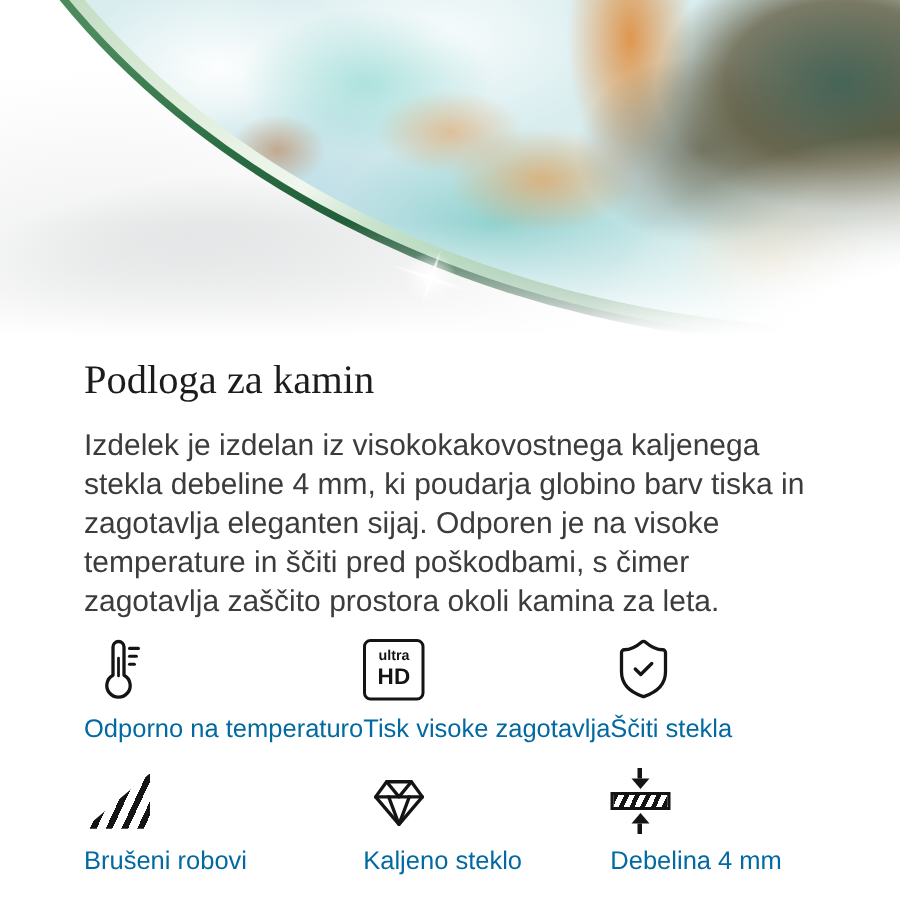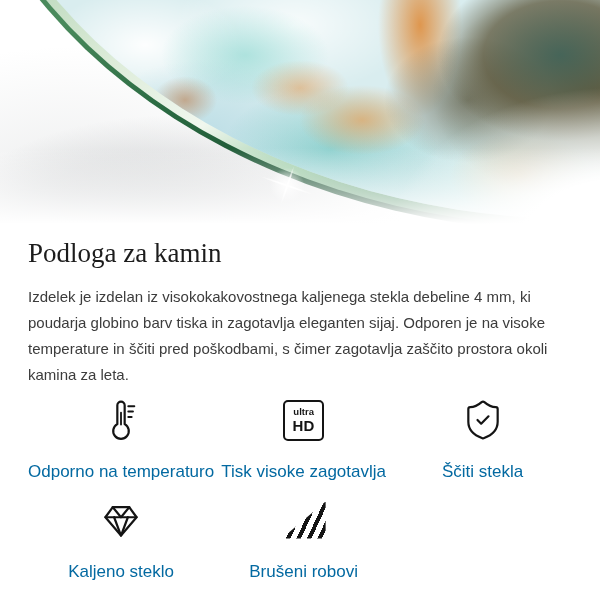--- a/index.html
+++ b/index.html
@@ -56,28 +56,28 @@
   .sparkle::after { content:""; position: absolute; left: 26.5px; top: 8px; width: 3px; height: 40px;
     background: radial-gradient(closest-side, #ffffff 35%, rgba(255,255,255,0)); }
 
   .hero-fade { position: absolute; inset: 0;
     background:
       linear-gradient(to bottom, rgba(255,255,255,0) 148px, rgba(255,255,255,0.55) 192px, #ffffff 224px),
       radial-gradient(340px 230px at 103% 106%, #ffffff 28%, rgba(255,255,255,0) 68%);
   }
 
   
-  main { padding: 0 28px; }
+  main { padding: 0 56px; }
   h1 { font-family: "Liberation Serif", "DejaVu Serif", serif; font-weight: 400;
     font-size: 27px; line-height: 34px; color: #1c1c1c; margin: 6px 0 14px; }
-  .intro { font-size: 15px; line-height: 26px; color: #3c3c3c; }
+  .intro { font-size: 20px; line-height: 26px; color: #3c3c3c; }
 
   
   .features { display: grid; grid-template-columns: 1fr 1fr 1fr; row-gap: 16px; margin-top: 10px; }
-  .feature { display: flex; flex-direction: column; align-items: center; gap: 20px; }
+  .feature { display: flex; flex-direction: column; align-items: flex-start; gap: 8px; }
   .icon-box { height: 44px; display: flex; align-items: center; justify-content: center; }
   .feature-label { font-size: 17px; color: #0369a1; white-space: nowrap; }
 
   svg.ic { stroke: #141414; fill: none; stroke-width: 2.4; stroke-linecap: round; stroke-linejoin: round; }
 
   
   .uhd-box { width: 41px; height: 41px; border: 2.5px solid #141414; border-radius: 5px;
     display: flex; flex-direction: column; align-items: center; justify-content: center;
     color: #141414; line-height: 1; }
   .uhd-top { font-size: 9.5px; font-weight: 700; }
@@ -144,32 +144,48 @@
         <svg class="ic" width="44" height="44" viewBox="0 0 48 48">
           <path d="M40 26c0 10-7 15-15.32 17.9a2 2 0 0 1-1.34-.02C15 41 8 36 8 26V12a2 2 0 0 1 2-2c4 0 9-2.4 12.48-5.44a2.34 2.34 0 0 1 3.04 0C29.02 7.62 34 10 38 10a2 2 0 0 1 2 2z"></path>
           <path d="m18 24 4 4 8-8"></path>
         </svg>
       </div>
       <span class="feature-label">Ščiti stekla</span>
     </div>
 
     <div class="feature">
       <div class="icon-box">
+        <div class="stripes"></div>
+      </div>
+      <span class="feature-label">Brušeni robovi</span>
+    </div>
+
+    <div class="feature">
+      <div class="icon-box">
         <svg class="ic" width="48" height="44" viewBox="0 0 48 48" stroke-width="2.2">
           <path d="M15 10H33L41 21L24 41L7 21Z"></path>
           <line x1="7" y1="21" x2="41" y2="21"></line>
           <path d="M15 10L24 21L33 10"></path>
           <path d="M24 41L16.5 21M24 41L31.5 21"></path>
         </svg>
       </div>
       <span class="feature-label">Kaljeno steklo</span>
     </div>
 
     <div class="feature">
       <div class="icon-box">
-        <div class="stripes"></div>
+        <div class="thick-icon">
+          <div class="arrow">
+              <span class="stem"></span>
+              <span class="head-down"></span>
+            </div>
+          <div class="thick-bar"></div>
+          <div class="arrow">
+              <span class="head-up"></span>
+              <span class="stem"></span>
+            </div>
+        </div>
       </div>
-      <span class="feature-label">Brušeni robovi</span>
+      <span class="feature-label">Debelina 4 mm</span>
     </div>
-
 
   </div>
 </main>
 
 </body></html>

